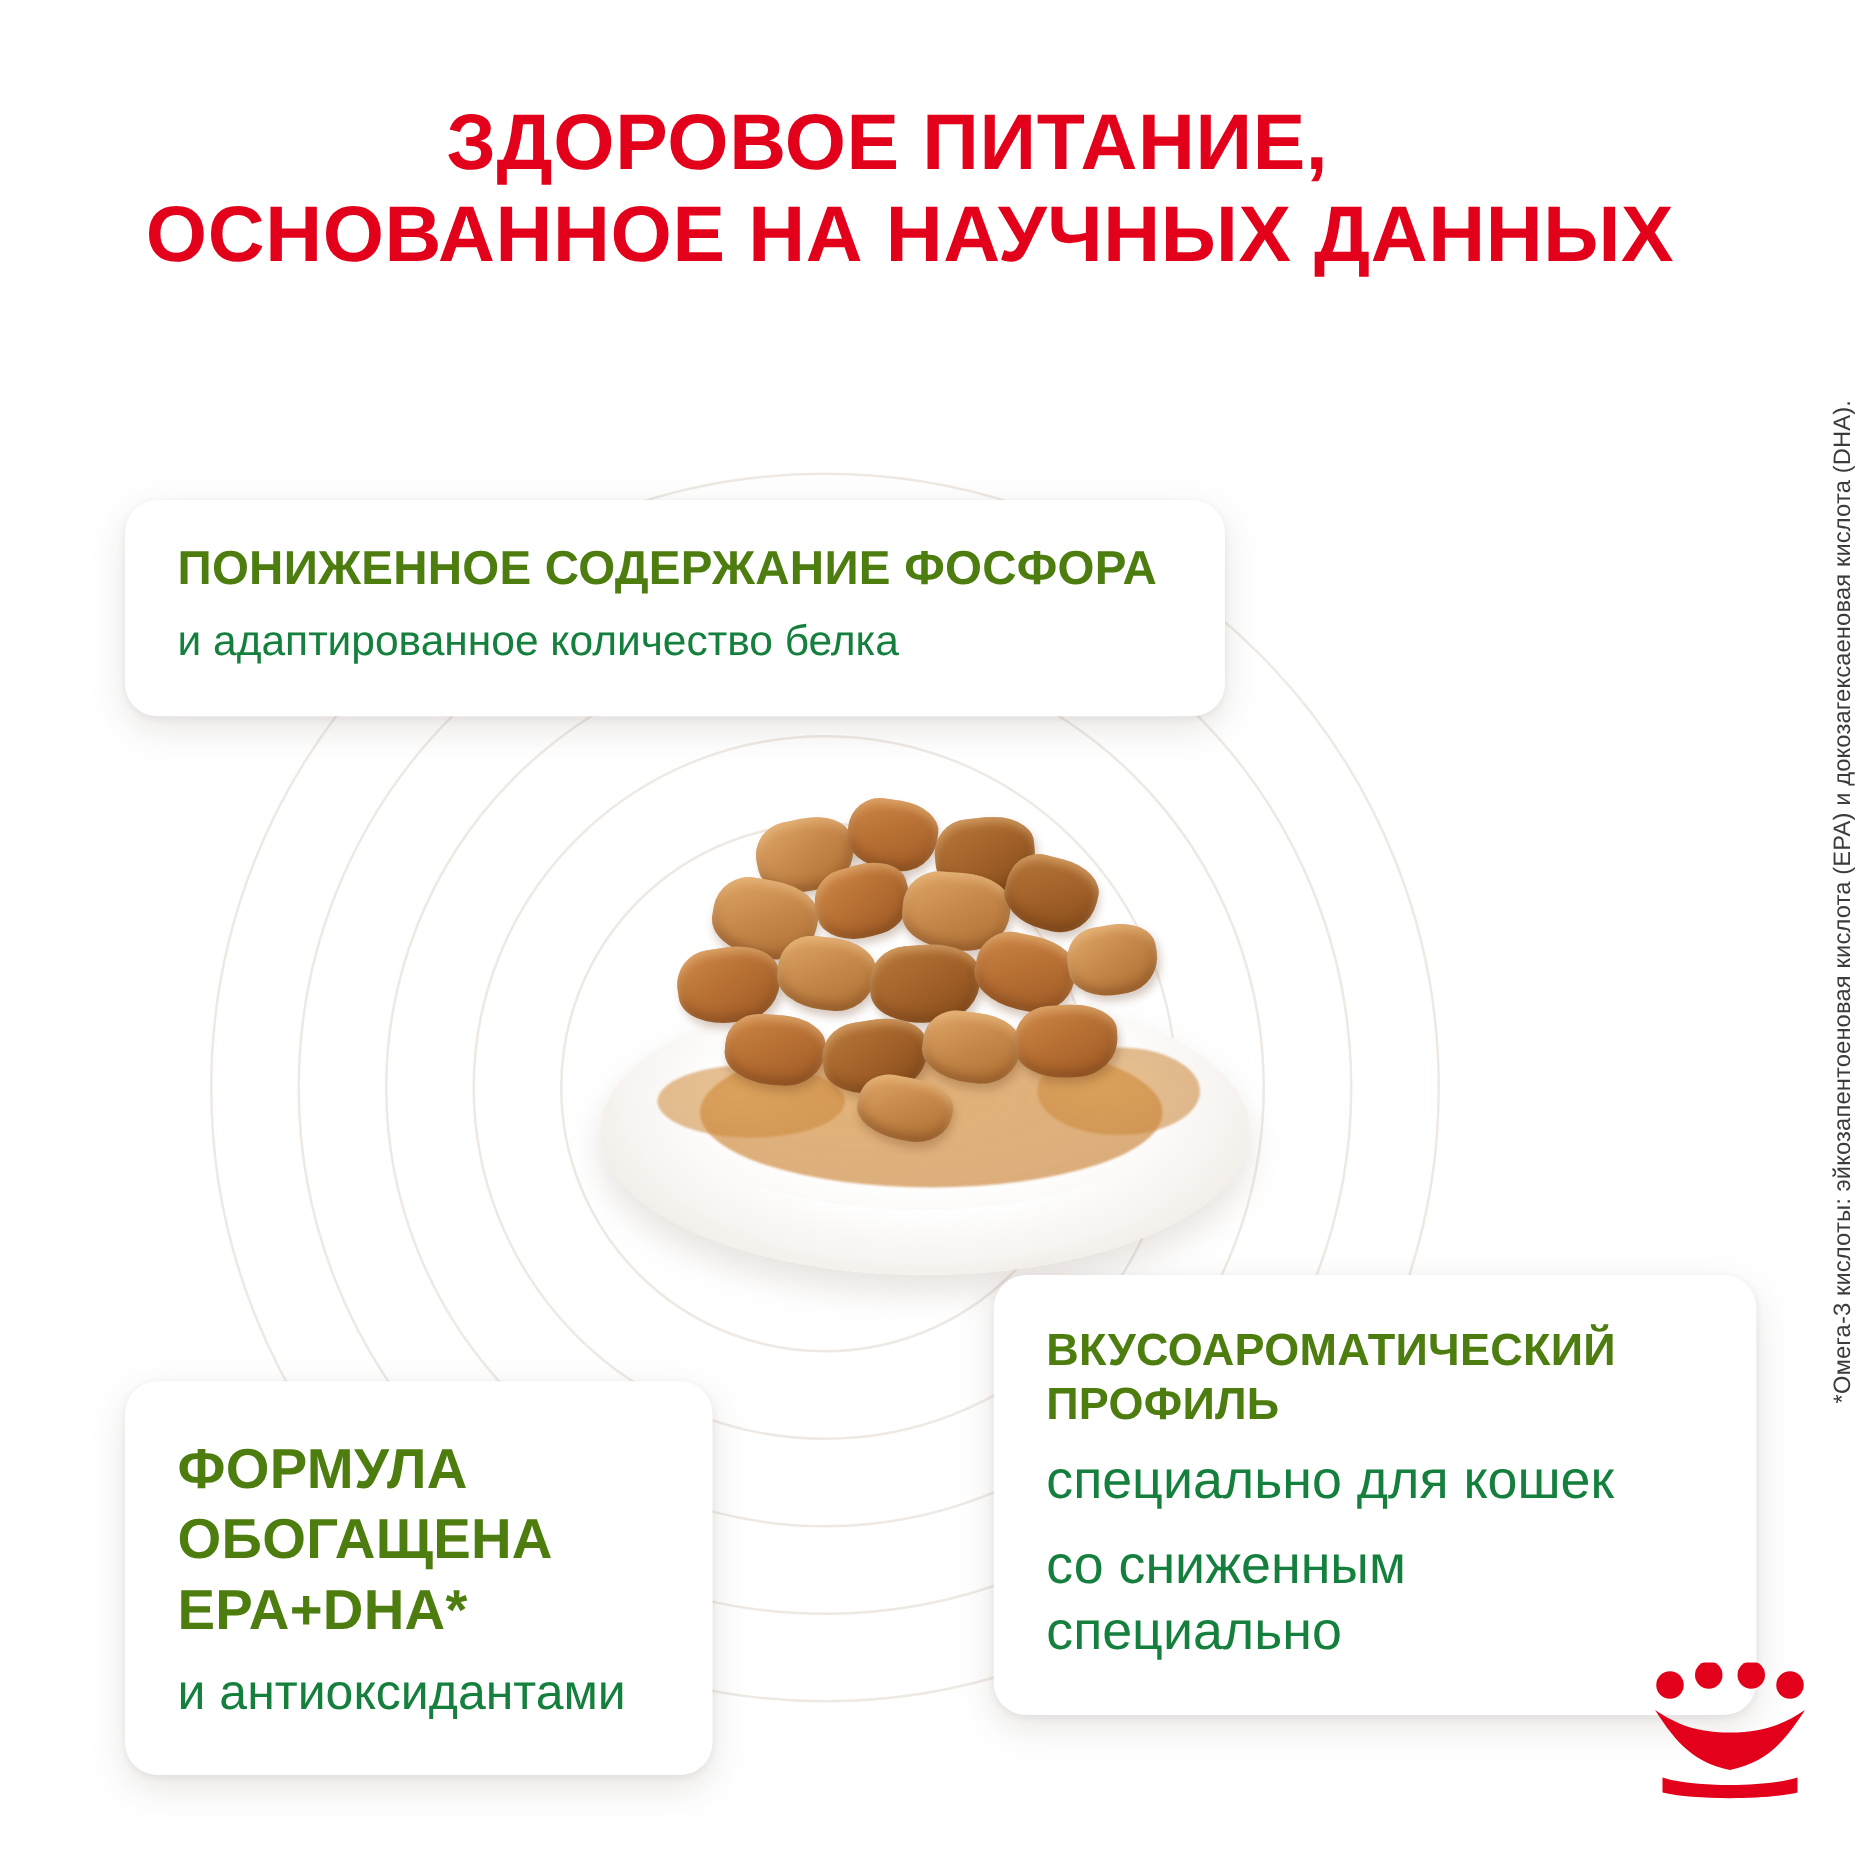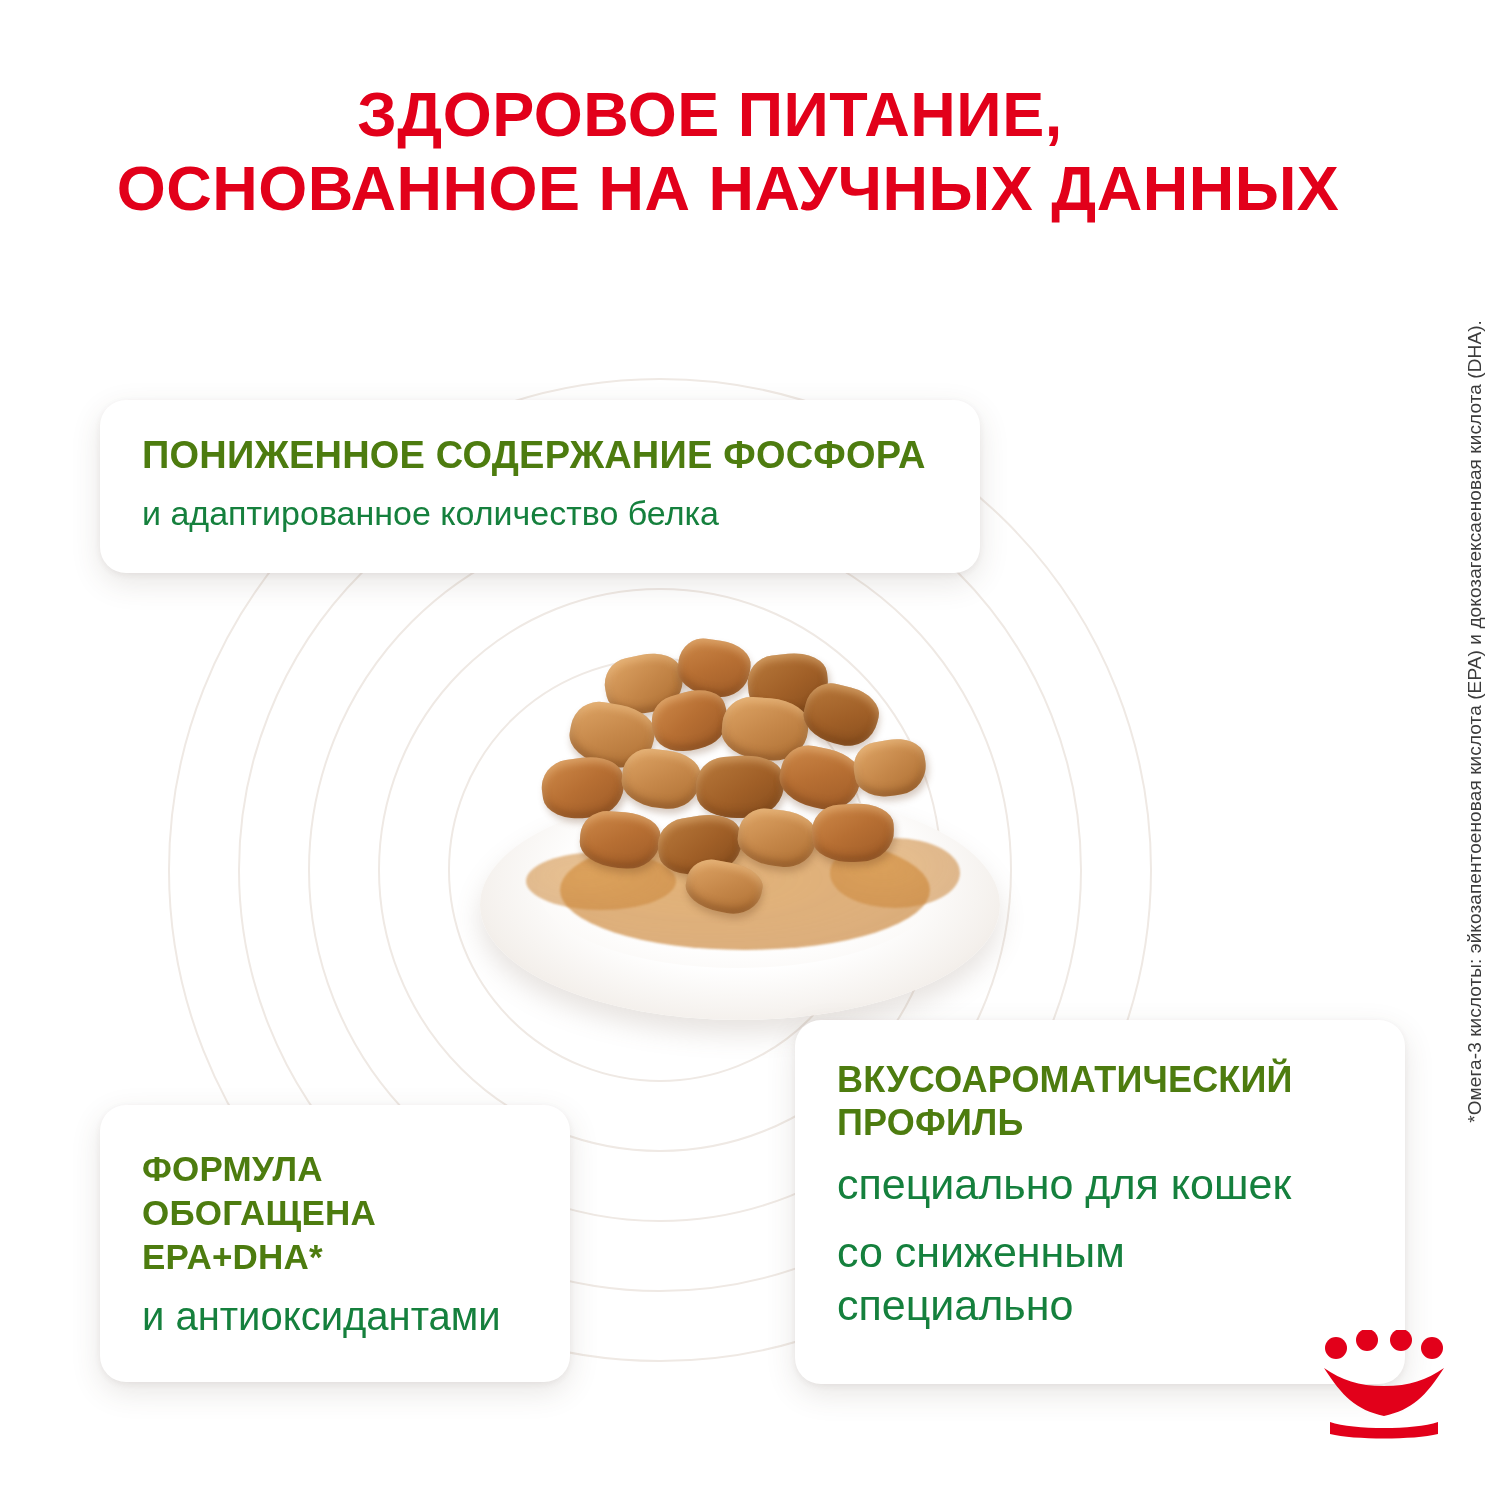--- a/index.html
+++ b/index.html
@@ -143,29 +143,29 @@
   .card-phosphorus .title { font-size: 38px; line-height: 1.12; }
   .card-phosphorus .sub { font-size: 34px; line-height: 1.2; margin-top: 16px; }
 
   
   .card-epa {
     left: 100px;
     top: 1105px;
     width: 470px;
     padding: 42px 40px 42px 42px;
   }
-  .card-epa .title { font-size: 35px; line-height: 1.25; }
+  .card-epa .title { font-size: 45px; line-height: 1.25; }
   .card-epa .sub { font-size: 40px; line-height: 1.2; margin-top: 14px; }
 
   
   .card-aroma {
     left: 795px;
     top: 1020px;
     width: 610px;
-    padding: 38px 42px 52px 42px;
+    padding: 38px 42px 40px 42px;
   }
   .card-aroma .title { font-size: 36px; line-height: 1.2; }
   .card-aroma .sub { font-size: 43px; line-height: 1.24; margin-top: 14px; }
 
   
   .footnote {
     position: absolute;
     right: 14px;
     top: 320px;
     color: #3b3b3b;

